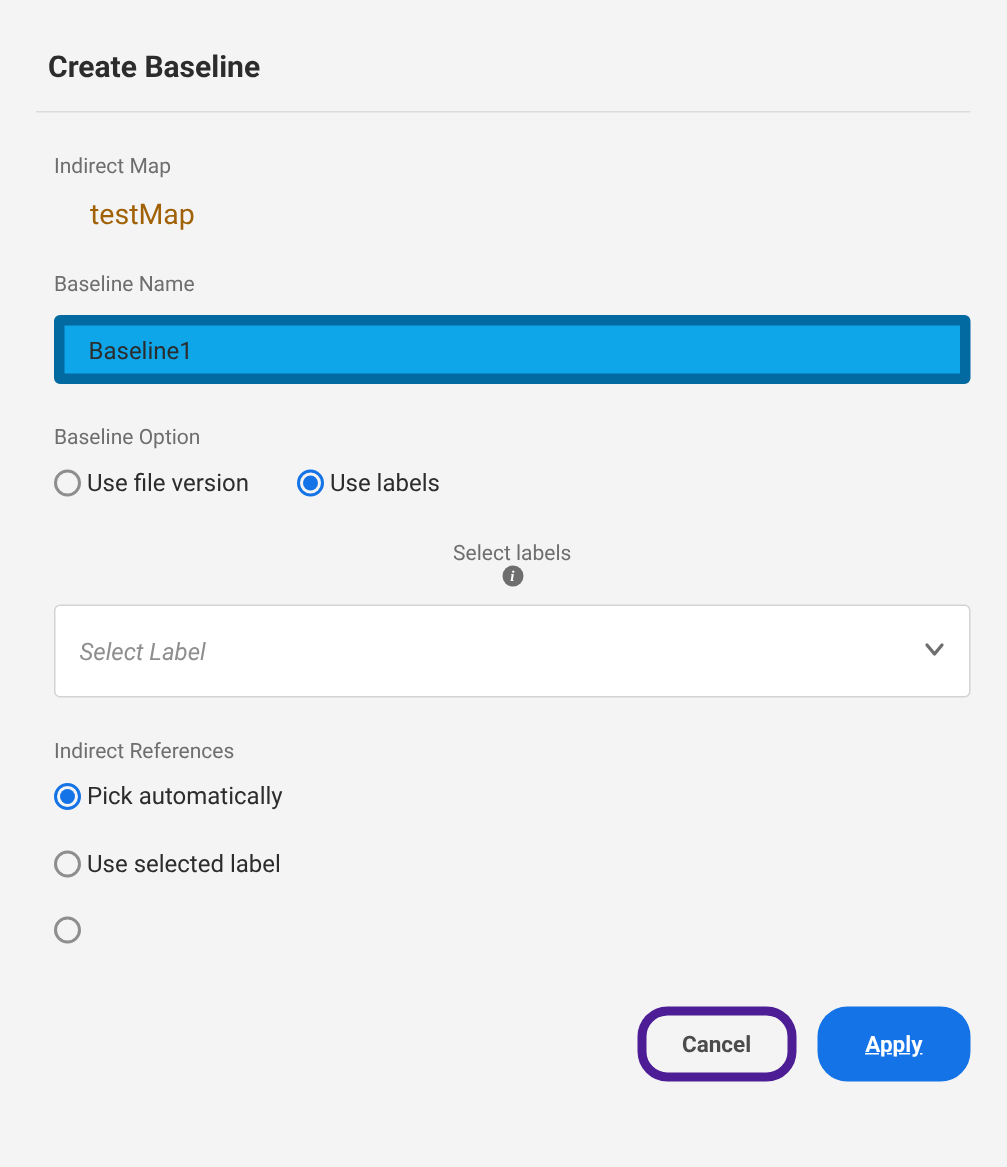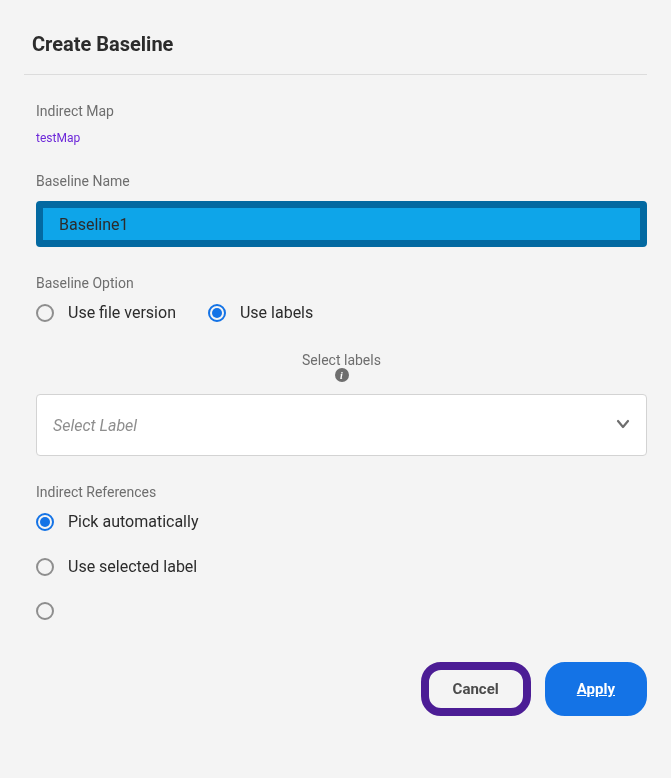--- a/index.html
+++ b/index.html
@@ -29,23 +29,24 @@
     }
     .content {
       padding-left: 12px;
     }
     .label {
       font-size: 14px;
       color: #6e6e6e;
       margin-bottom: 12px;
     }
     .value {
-      font-size: 12px;
-      color: #6d28d9;
-      margin-bottom: 28px;
+      font-size: 19px;
+      color: #a16207;
+      margin-bottom: 28px;
+      margin-left: 24px;
     }
     .input-field {
       width: 100%;
       height: 46px;
       border: 7px solid #0369a1;
       border-radius: 4px;
       padding: 0 16px;
       font-size: 16px;
       color: #2c2c2c;
       background: #0ea5e9;
@@ -53,21 +54,21 @@
       font-family: inherit;
     }
     .radio-row {
       display: flex;
       gap: 32px;
       margin-bottom: 30px;
     }
     .radio-item {
       display: flex;
       align-items: center;
-      gap: 14px;
+      gap: 4px;
       cursor: pointer;
     }
     .radio-circle {
       width: 18px;
       height: 18px;
       border: 2px solid #8e8e8e;
       border-radius: 50%;
       display: flex;
       align-items: center;
       justify-content: center;
@@ -140,21 +141,21 @@
     .btn {
       padding: 10px 24px;
       border-radius: 20px;
       font-size: 15px;
       font-weight: 700;
       cursor: pointer;
       font-family: inherit;
     }
     .btn-secondary {
       background: transparent;
-      border: 8px solid #4c1d95;
+      border: 6px solid #4c1d95;
       color: #4b4b4b;
     }
     .btn-primary {
       background: #1473e6;
       border: 2px solid #1473e6;
       color: #fff;
       padding: 10px 30px;
       text-decoration: underline;
     }
   </style>

